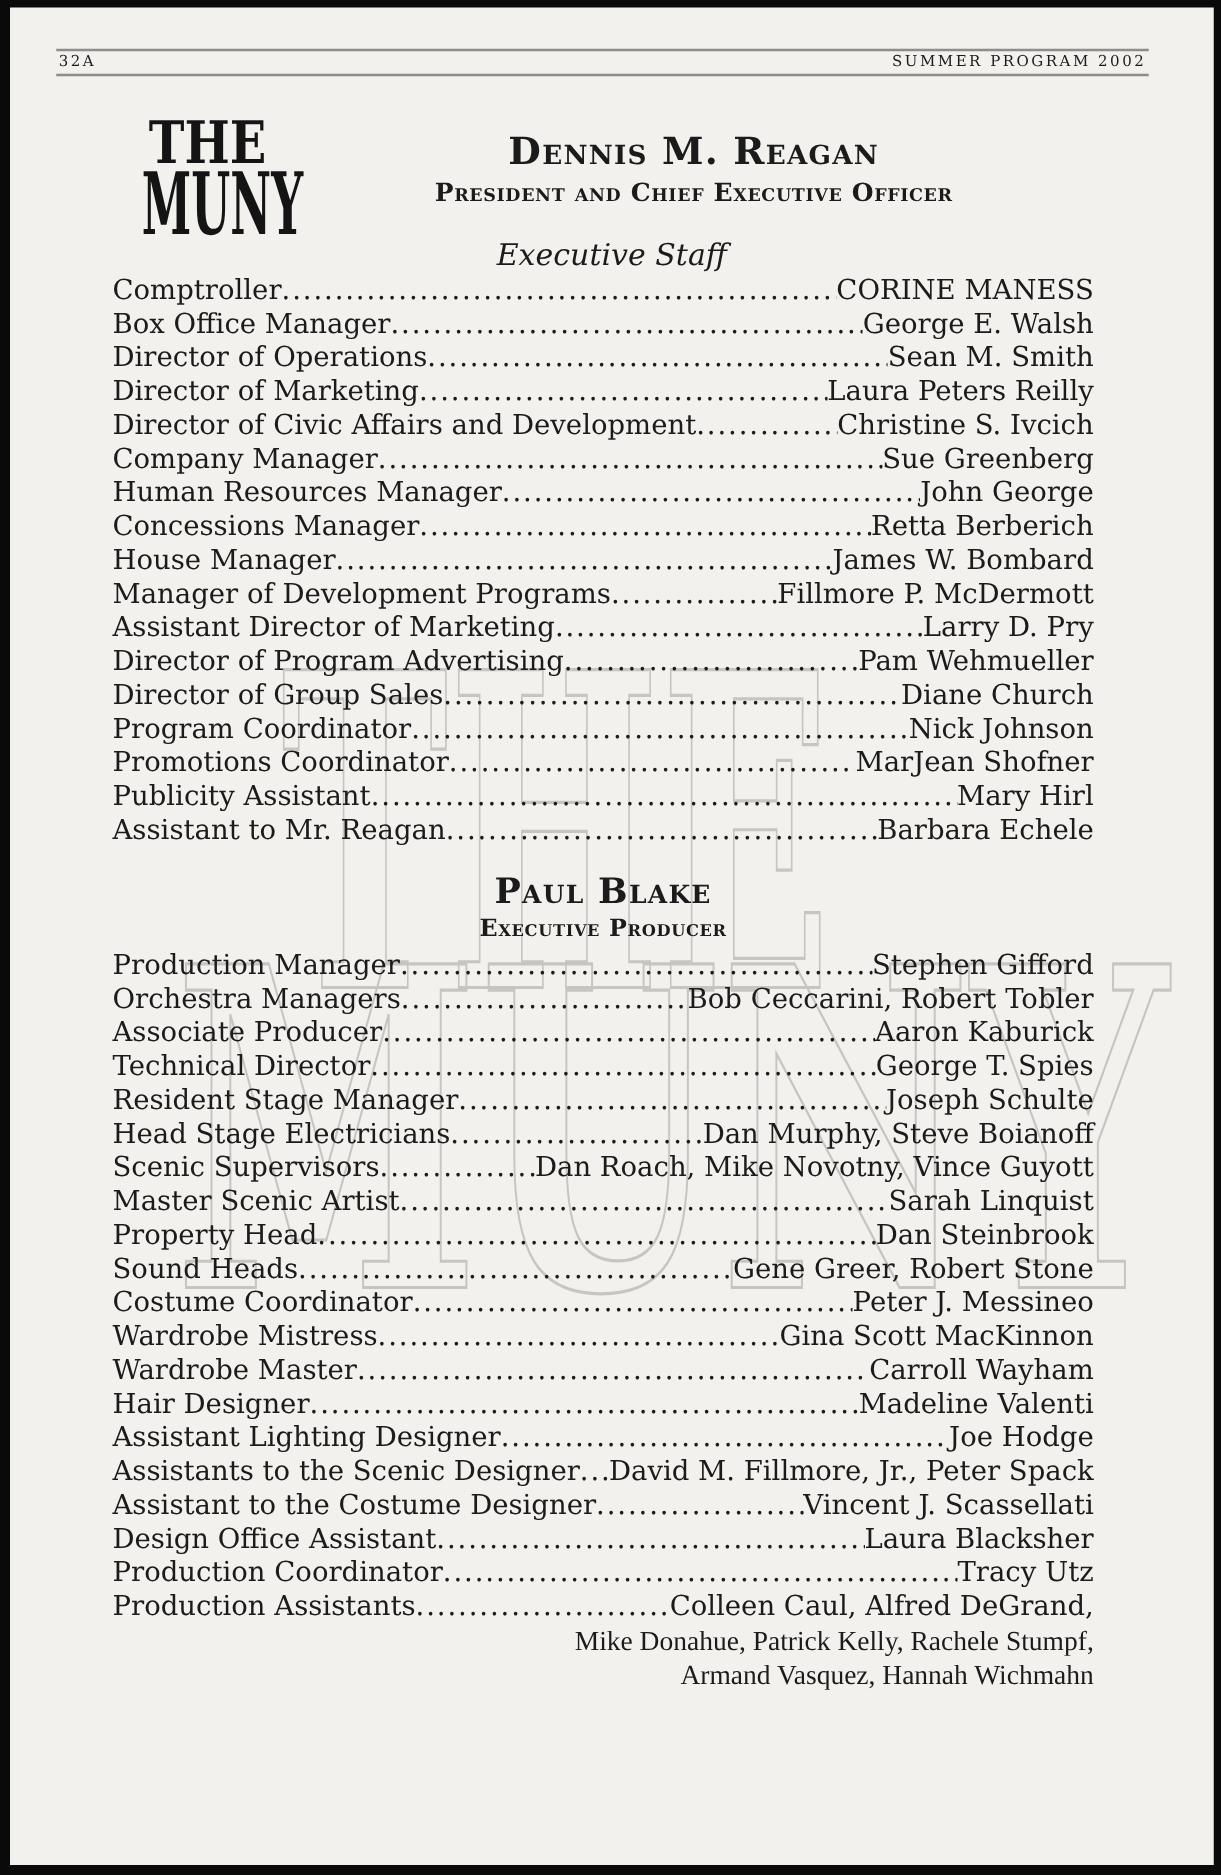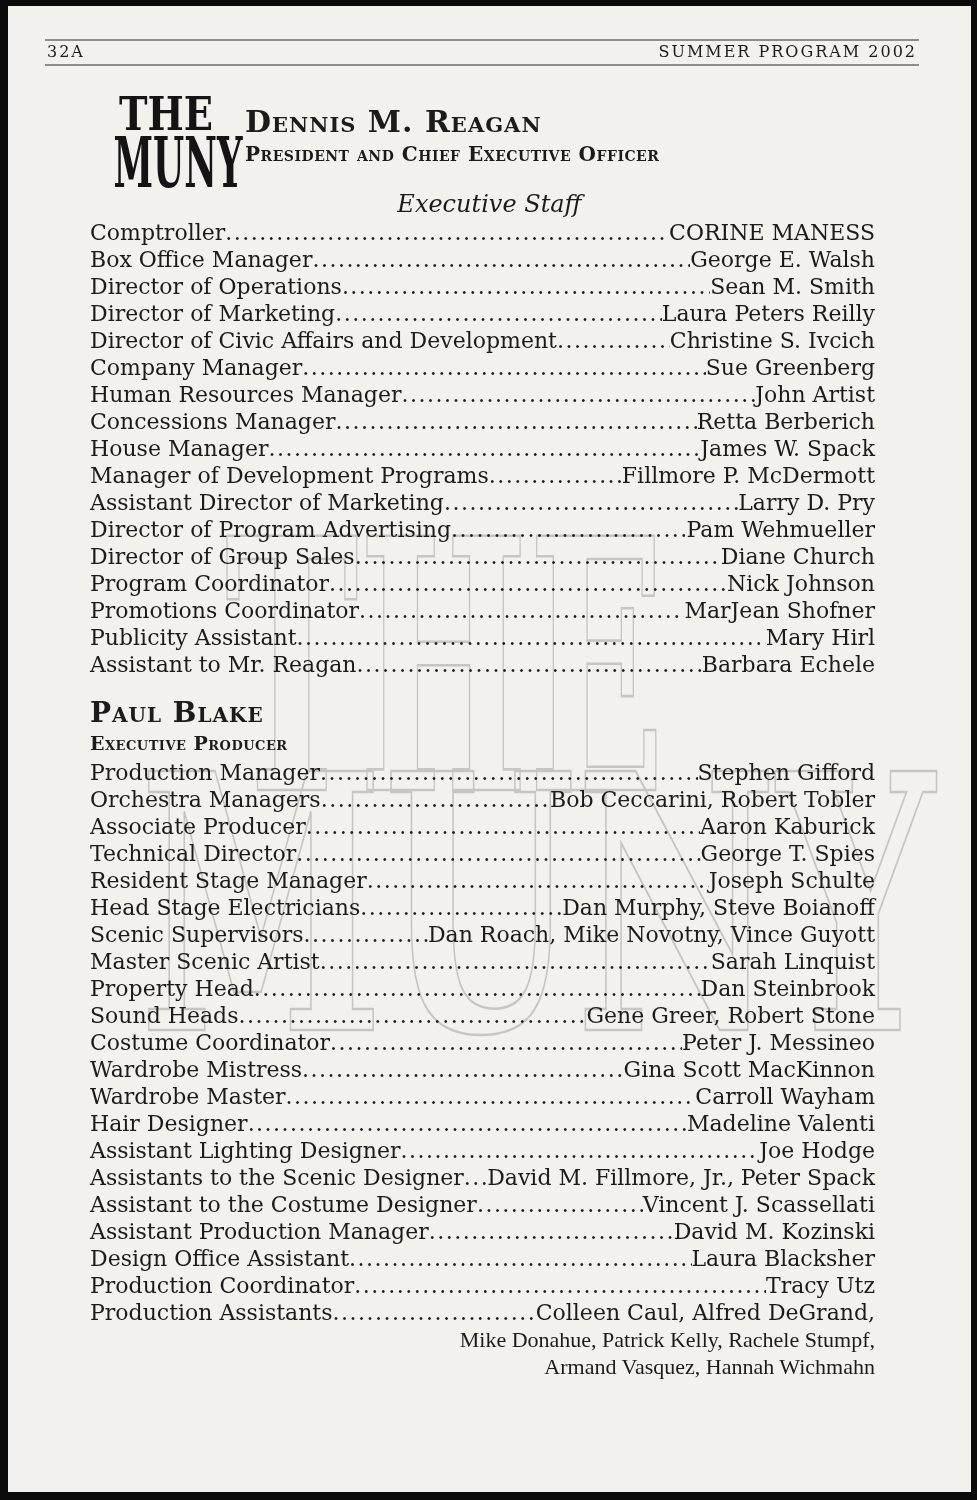--- a/index.html
+++ b/index.html
@@ -13,30 +13,30 @@
     position:absolute;left:8px;top:6px;width:963px;height:1486px;
     background:#f2f1ee;color:#1b1b1b;overflow:hidden;
   }
   .content{position:relative;z-index:2;}
   
   .runhead{
     position:absolute;left:37px;top:33px;width:870px;
     border-top:2px solid #8e8d8a;border-bottom:2px solid #8e8d8a;
     display:flex;justify-content:space-between;align-items:baseline;
     padding:1px 2px 3px 2px;
-    font-size:16px;letter-spacing:1.5px;
+    font-size:12px;letter-spacing:1.5px;
   }
   .runhead .pgnum{letter-spacing:2px;}
   .runhead .prog{letter-spacing:2px;}
   
   .logo{position:absolute;left:103px;top:80px;}
   
   .wm{position:absolute;left:0;top:0;z-index:1;pointer-events:none;}
   
-  .exec-block{position:absolute;}
+  .exec-block{position:absolute;text-align:center;}
   .exec-name{
     font-variant-caps:small-caps;font-weight:700;
     font-size:30px;line-height:38px;letter-spacing:1px;
   }
   .exec-title{
     font-variant-caps:small-caps;font-weight:700;
     font-size:20px;line-height:26px;letter-spacing:0.5px;
   }
   .blk-dennis{left:237px;top:97px;width:620px;}
   .blk-paul{left:82px;top:690px;width:785px;}
@@ -125,31 +125,31 @@
           <span class="nm">Christine S. Ivcich</span>
         </div>
         <div class="row">
           <span class="role">Company Manager</span>
           <span class="dots"></span>
           <span class="nm">Sue Greenberg</span>
         </div>
         <div class="row">
           <span class="role">Human Resources Manager</span>
           <span class="dots"></span>
-          <span class="nm">John Artist</span>
+          <span class="nm">John George</span>
         </div>
         <div class="row">
           <span class="role">Concessions Manager</span>
           <span class="dots"></span>
           <span class="nm">Retta Berberich</span>
         </div>
         <div class="row">
           <span class="role">House Manager</span>
           <span class="dots"></span>
-          <span class="nm">James W. Spack</span>
+          <span class="nm">James W. Bombard</span>
         </div>
         <div class="row">
           <span class="role">Manager of Development Programs</span>
           <span class="dots"></span>
           <span class="nm">Fillmore P. McDermott</span>
         </div>
         <div class="row">
           <span class="role">Assistant Director of Marketing</span>
           <span class="dots"></span>
           <span class="nm">Larry D. Pry</span>
@@ -271,25 +271,20 @@
           <span class="role">Assistants to the Scenic Designer</span>
           <span class="dots"></span>
           <span class="nm">David M. Fillmore, Jr., Peter Spack</span>
         </div>
         <div class="row">
           <span class="role">Assistant to the Costume Designer</span>
           <span class="dots"></span>
           <span class="nm">Vincent J. Scassellati</span>
         </div>
         <div class="row">
-          <span class="role">Assistant Production Manager</span>
-          <span class="dots"></span>
-          <span class="nm">David M. Kozinski</span>
-        </div>
-        <div class="row">
           <span class="role">Design Office Assistant</span>
           <span class="dots"></span>
           <span class="nm">Laura Blacksher</span>
         </div>
         <div class="row">
           <span class="role">Production Coordinator</span>
           <span class="dots"></span>
           <span class="nm">Tracy Utz</span>
         </div>
         <div class="row">

